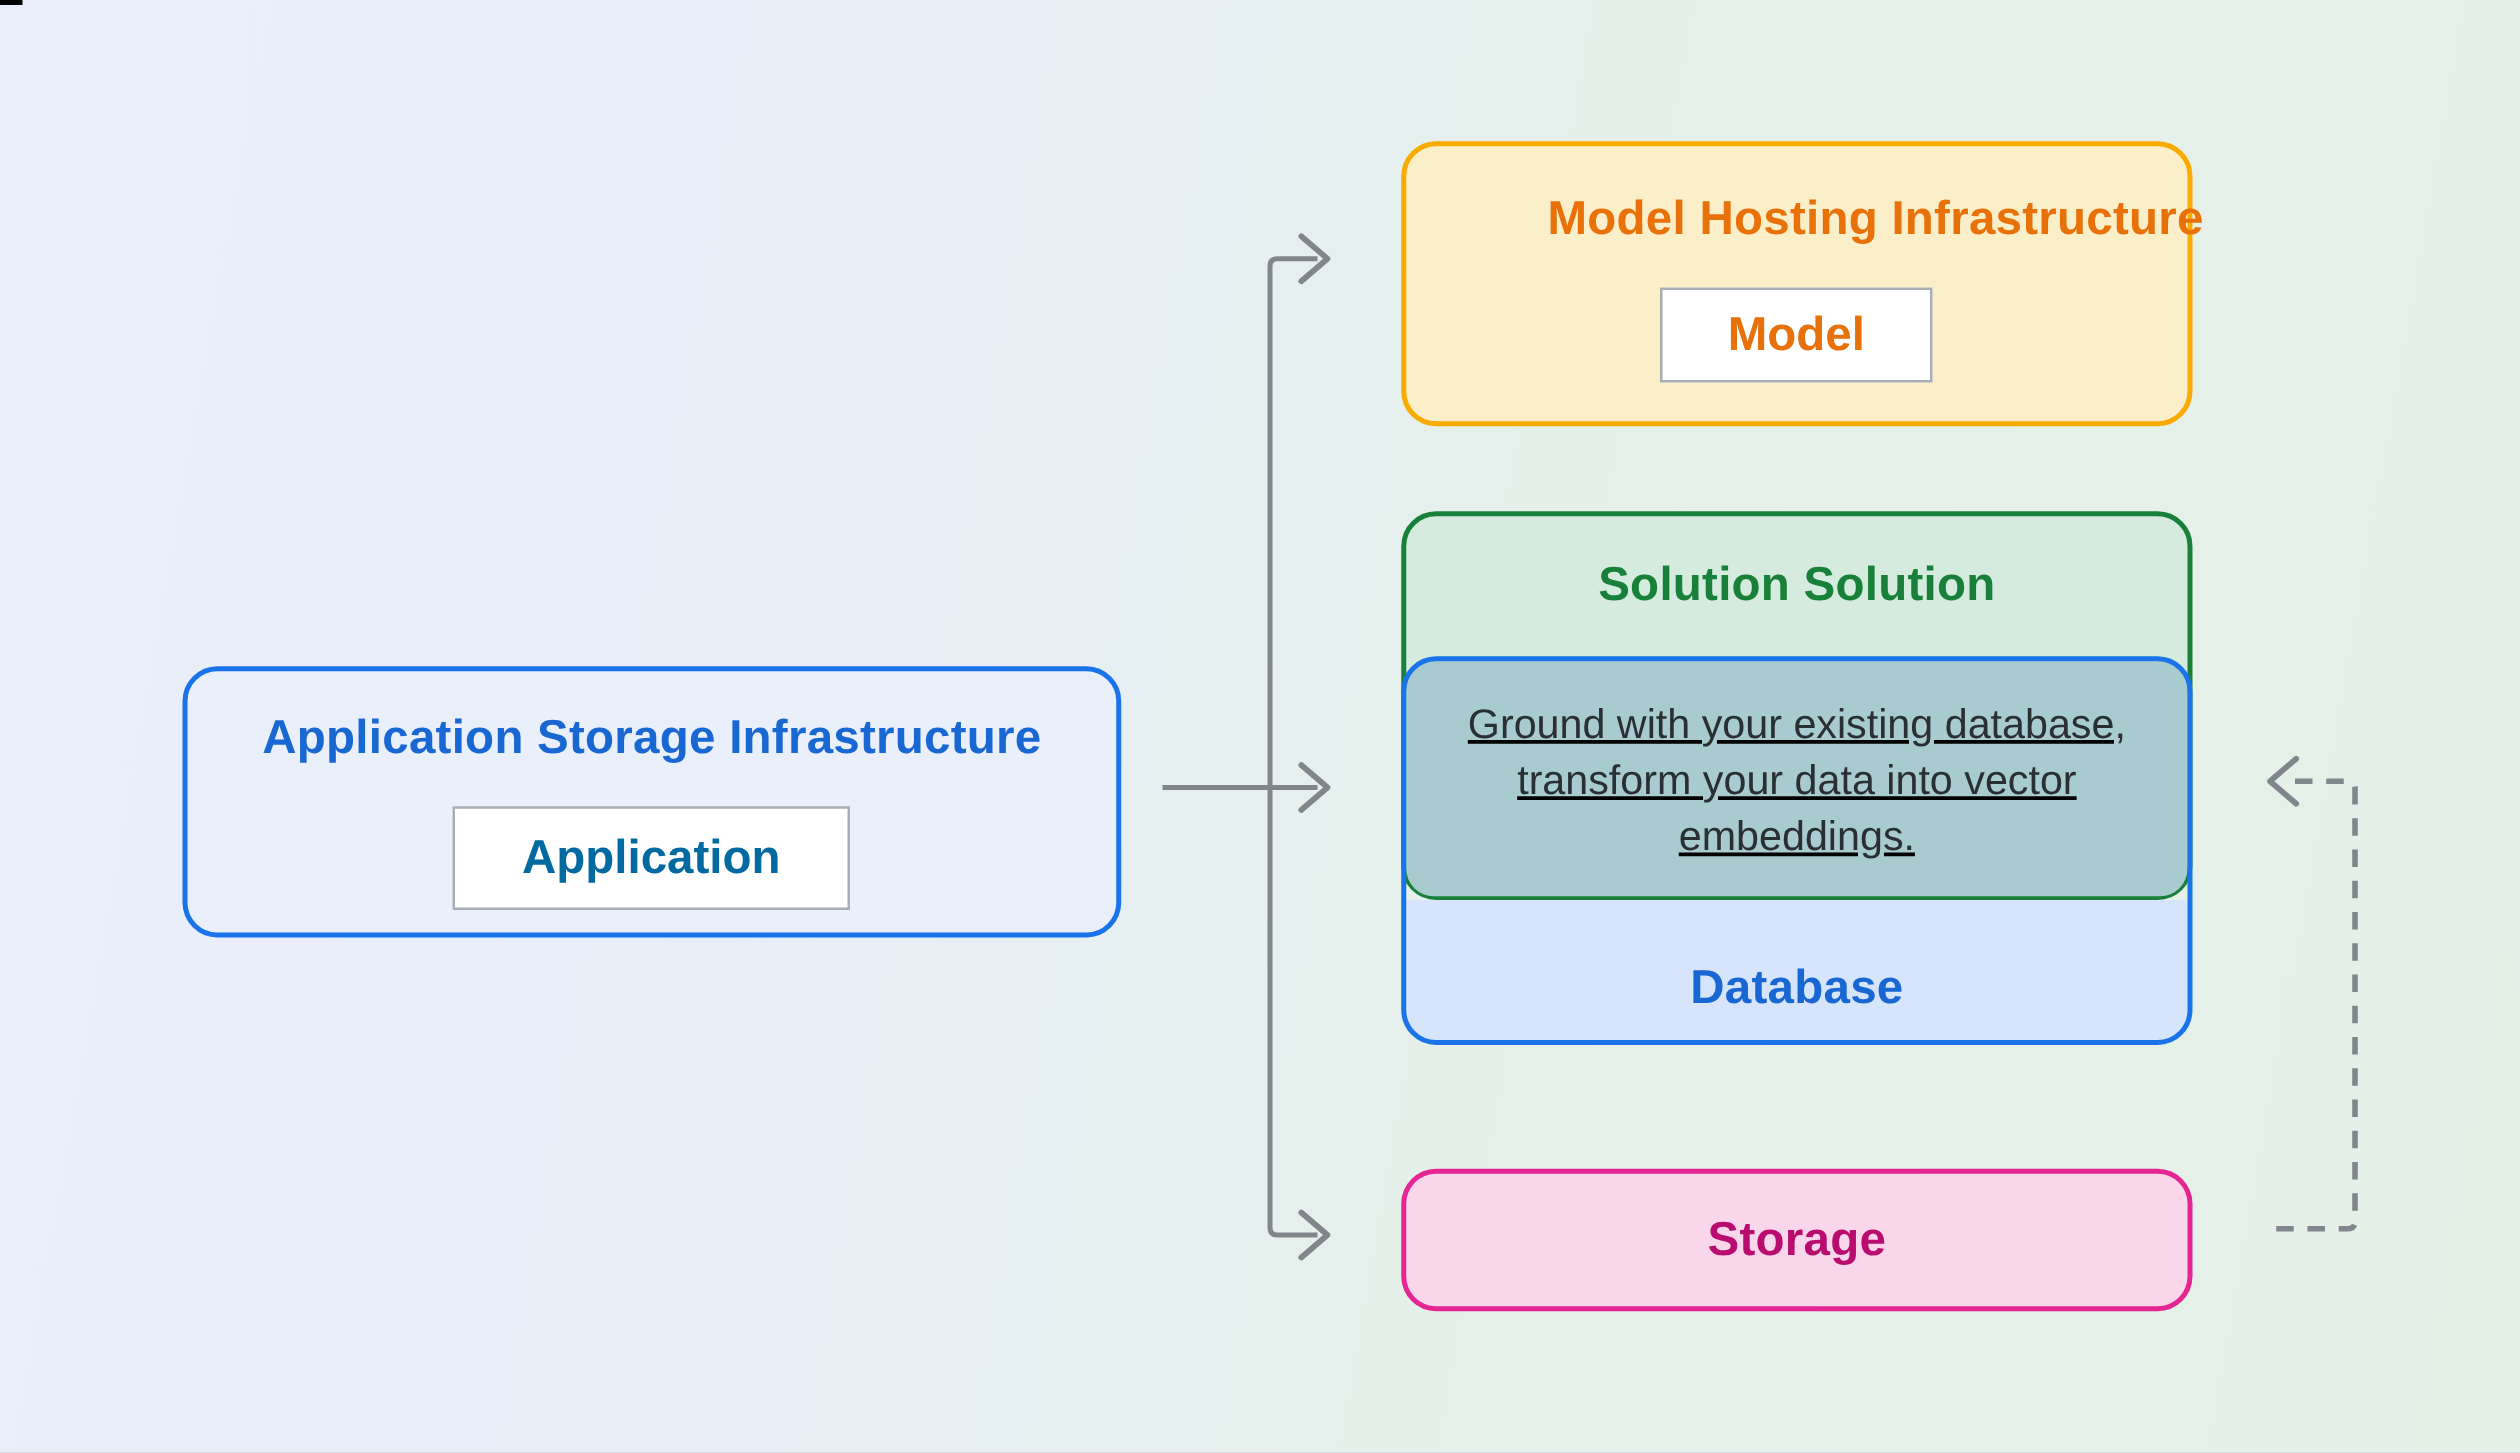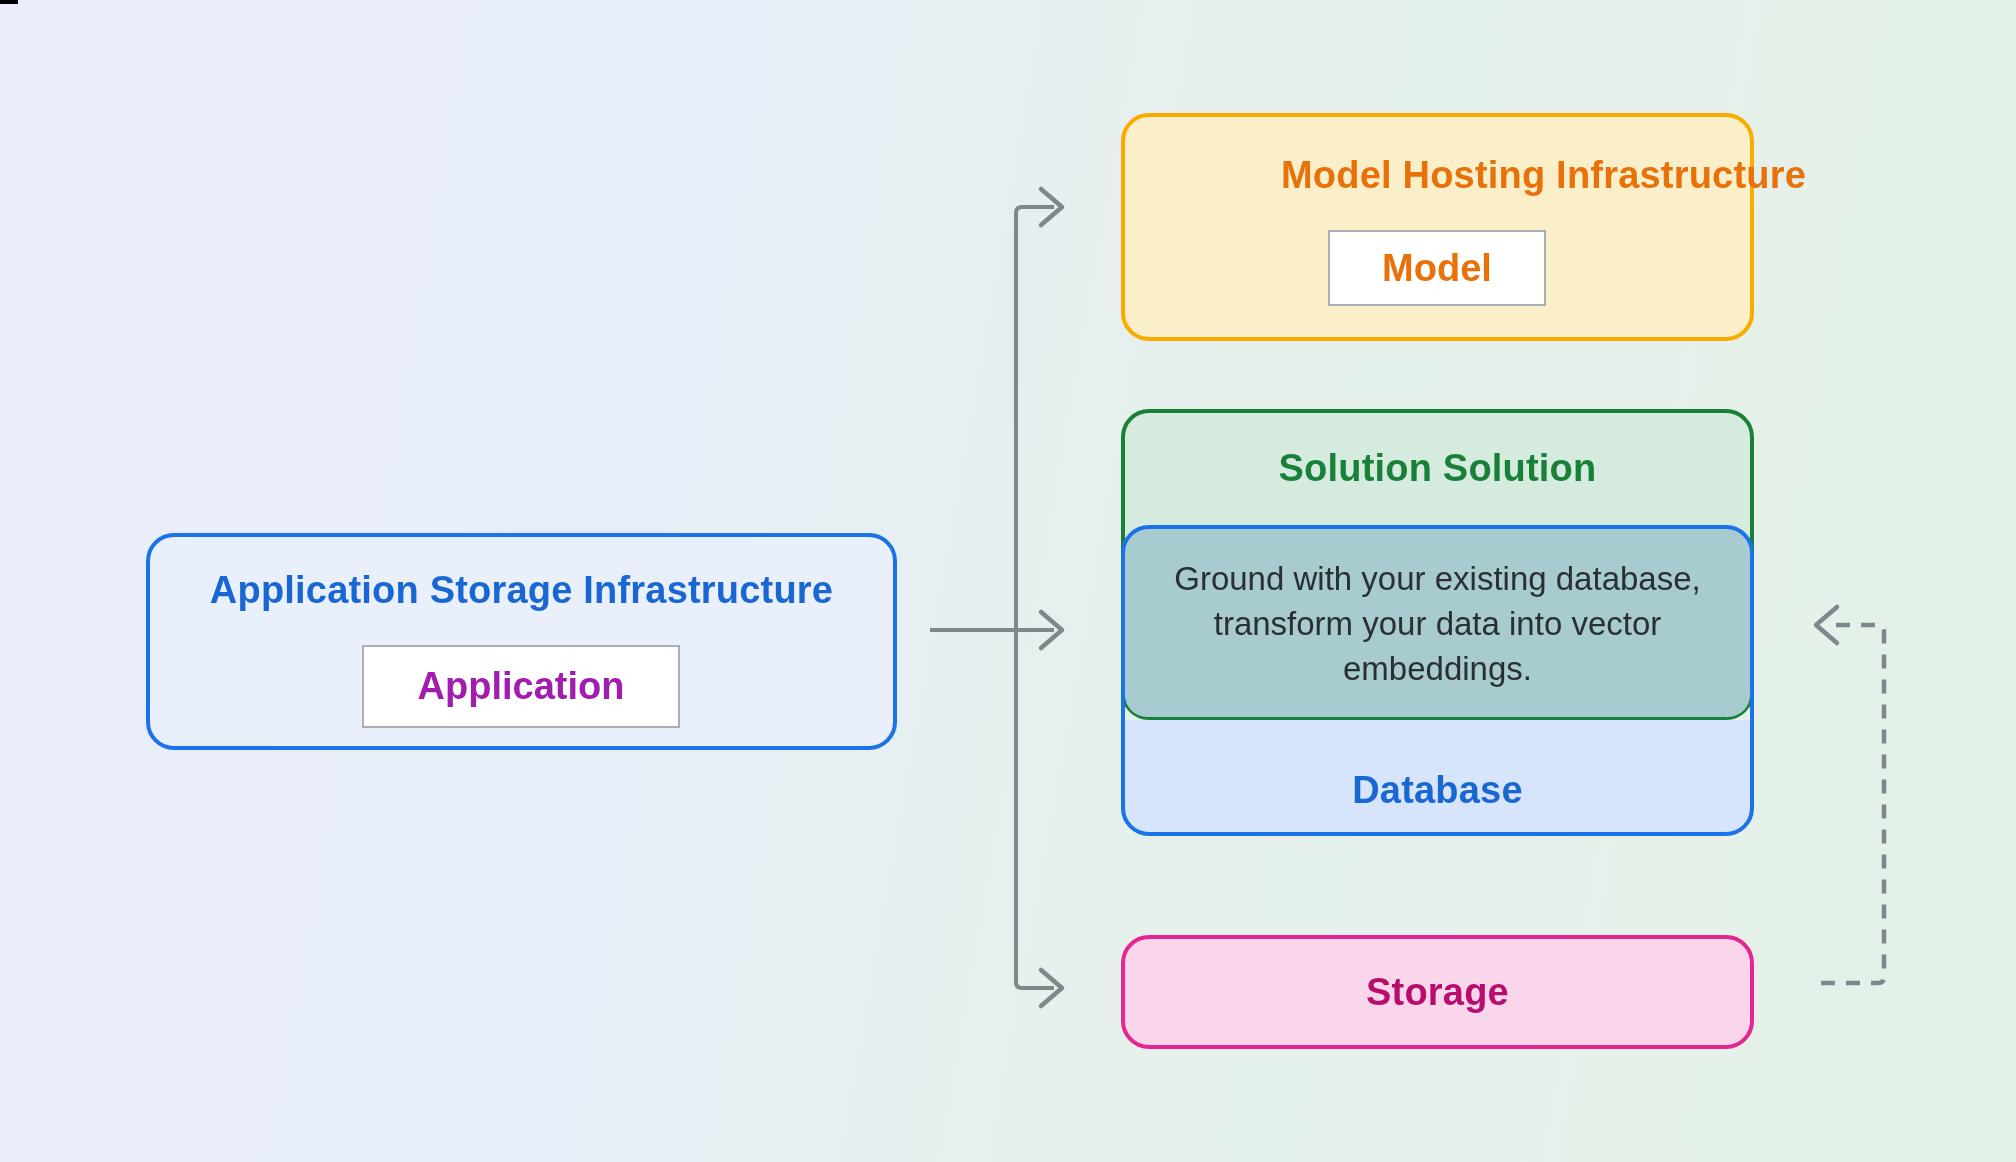--- a/index.html
+++ b/index.html
@@ -26,27 +26,27 @@
     background: #ffffff; border: 2px solid #A9AEB4;
     display: flex; align-items: center; justify-content: center;
     font-weight: bold; font-size: 38px;
   }
   
   .app-box {
     left: 146px; top: 533px; width: 751px; height: 217px;
     background: #E9EFFB; border: 4px solid #1A73E8;
   }
   .app-title { left: 146px; top: 567px; width: 751px; color: #1967D2; }
-  .app-chip { left: 362px; top: 645px; width: 318px; height: 83px; color: #a21caf; }
+  .app-chip { left: 362px; top: 645px; width: 318px; height: 83px; color: #0369a1; }
   
   .model-box {
     left: 1121px; top: 113px; width: 633px; height: 228px;
     background: #FBEFC9; border: 4px solid #F9AB00;
   }
-  .model-title { left: 1121px; top: 152px; width: 759px; color: #E8710A; padding-left: 43px; }
+  .model-title { left: 1121px; top: 152px; width: 759px; color: #E8710A; }
   .model-chip { left: 1328px; top: 230px; width: 218px; height: 76px; color: #E8710A; }
   
   .grounding-box {
     left: 1121px; top: 409px; width: 633px; height: 311px;
     background: #D5EBDD; border: 4px solid #188038;
     z-index: 1;
   }
   .grounding-title { left: 1121px; top: 445px; width: 633px; color: #188038; z-index: 4; }
   .overlap-fill {
     position: absolute; left: 1125px; top: 529px; width: 625px; height: 188px;
@@ -56,20 +56,21 @@
     left: 1121px; top: 525px; width: 633px; height: 311px;
     border: 4px solid #1A73E8;
     background: linear-gradient(to bottom, rgba(0,0,0,0) 0px, rgba(0,0,0,0) 195px, #D6E5FC 195px, #D6E5FC 100%);
     background-origin: border-box;
     z-index: 3;
   }
   .overlap-note {
     position: absolute; left: 1125px; top: 529px; width: 625px; height: 188px;
     display: flex; align-items: center; justify-content: center;
     z-index: 4;
+    text-decoration: underline;
   }
   .overlap-note-text {
     width: 600px; text-align: center;
     font-size: 33px; line-height: 45px; color: #2A2F33;
   }
   .database-title-wrap {
     position: absolute; left: 1121px; top: 720px; width: 633px; height: 140px;
     display: flex; align-items: center; justify-content: center; z-index: 4;
   }
   .database-title { position: static; color: #1967D2; }

